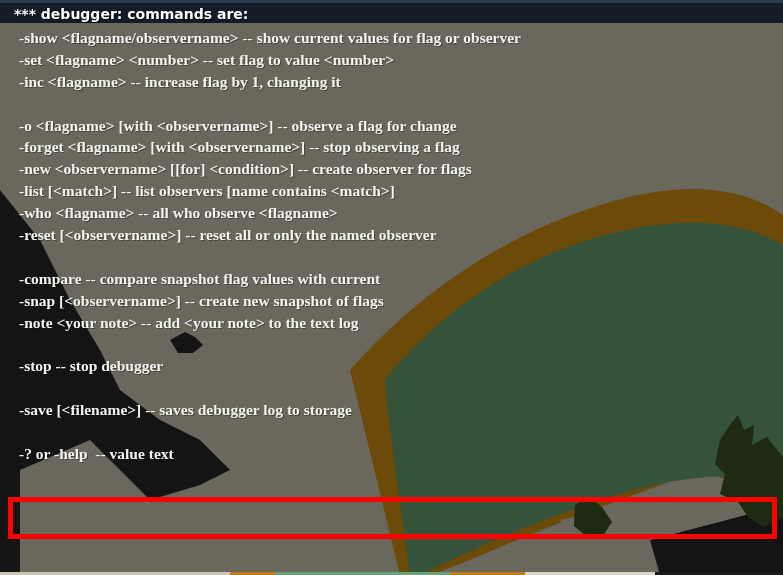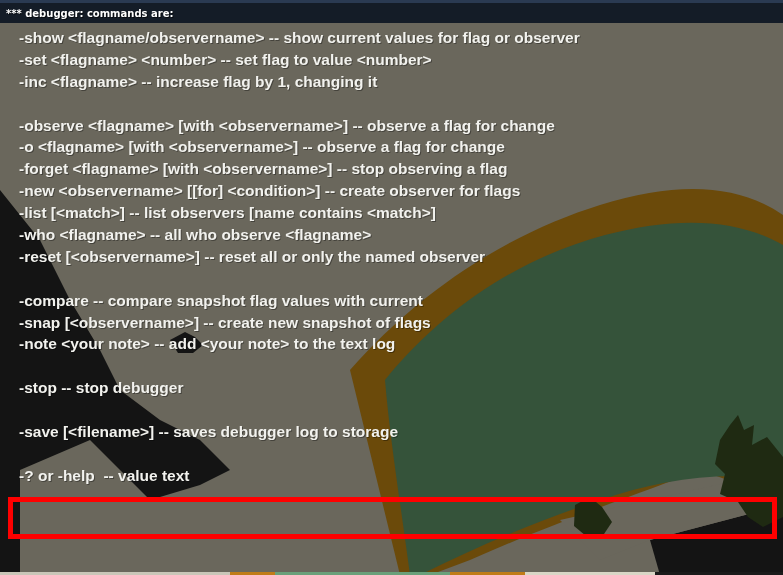--- a/index.html
+++ b/index.html
@@ -3,30 +3,30 @@
 <meta charset="utf-8">
 <style>
   html, body { margin:0; padding:0; }
   body { width:783px; height:575px; position:relative; overflow:hidden; background:#141414; }
   .scene { position:absolute; left:0; top:0; width:783px; height:575px; }
   .panel-header {
     position:absolute; left:0; top:0; width:783px; height:23px;
     background:#141c27; border-top:3px solid #2a3a52; box-sizing:border-box;
   }
   .panel-title {
-    position:absolute; left:6px; top:1px; color:#ffffff;
-    font-family:"DejaVu Sans", sans-serif; font-weight:bold; font-size:10px; line-height:20px;
+    position:absolute; left:14px; top:1px; color:#ffffff;
+    font-family:"DejaVu Sans", sans-serif; font-weight:bold; font-size:14px; line-height:20px;
     white-space:pre; text-shadow:1px 1px 0 rgba(0,0,0,0.6);
   }
   .panel-body {
     position:absolute; left:0; top:23px; width:783px; height:549px;
   }
   .lines {
     position:absolute; left:19px; top:27px; margin:0; padding:0; list-style:none;
-    color:#f2f2ee; font-family:Liberation Sans, sans-serif; font-weight:bold; font-size:15.5px;
+    color:#f2f2ee; font-family:Liberation Serif, serif; font-weight:bold; font-size:15.5px;
   }
   .line { height:21.9px; line-height:21.9px; white-space:pre; text-shadow:1px 1px 0 rgba(0,0,0,0.35); }
   .line.blank { height:21.9px; }
   .highlight {
     position:absolute; left:8px; top:497px; width:769px; height:42px;
     border:5px solid #ff0000; box-sizing:border-box; pointer-events:none;
   }
   .bottom-strip { position:absolute; left:0; top:572px; width:783px; height:3px; }
 </style>
 </head>
@@ -62,21 +62,20 @@
 <div class="panel-header">
   <div class="panel-title">*** debugger: commands are:</div>
 </div>
 
 <div class="panel-body">
   <ul class="lines" style="top:4px;">
     <li class="line">-show &lt;flagname/observername&gt; -- show current values for flag or observer</li>
     <li class="line">-set &lt;flagname&gt; &lt;number&gt; -- set flag to value &lt;number&gt;</li>
     <li class="line">-inc &lt;flagname&gt; -- increase flag by 1, changing it</li>
     <li class="line blank"></li>
-    <li class="line">-observe &lt;flagname&gt; [with &lt;observername&gt;] -- observe a flag for change</li>
     <li class="line">-o &lt;flagname&gt; [with &lt;observername&gt;] -- observe a flag for change</li>
     <li class="line">-forget &lt;flagname&gt; [with &lt;observername&gt;] -- stop observing a flag</li>
     <li class="line">-new &lt;observername&gt; [[for] &lt;condition&gt;] -- create observer for flags</li>
     <li class="line">-list [&lt;match&gt;] -- list observers [name contains &lt;match&gt;]</li>
     <li class="line">-who &lt;flagname&gt; -- all who observe &lt;flagname&gt;</li>
     <li class="line">-reset [&lt;observername&gt;] -- reset all or only the named observer</li>
     <li class="line blank"></li>
     <li class="line">-compare -- compare snapshot flag values with current</li>
     <li class="line">-snap [&lt;observername&gt;] -- create new snapshot of flags</li>
     <li class="line">-note &lt;your note&gt; -- add &lt;your note&gt; to the text log</li>

